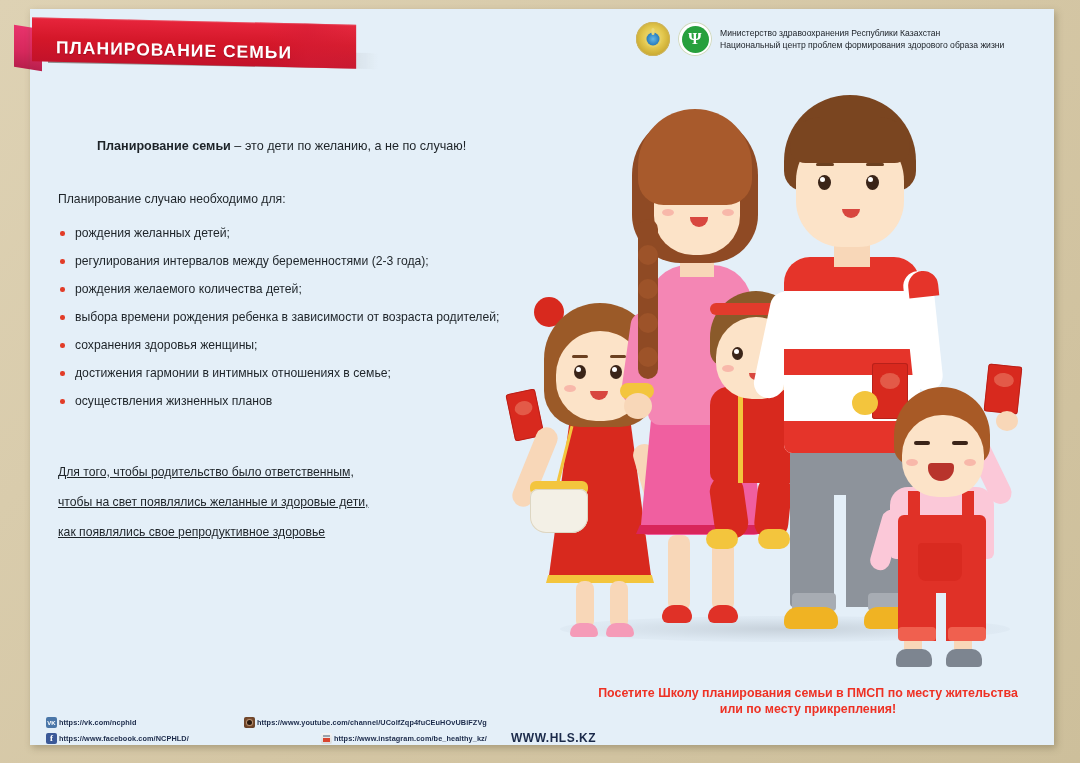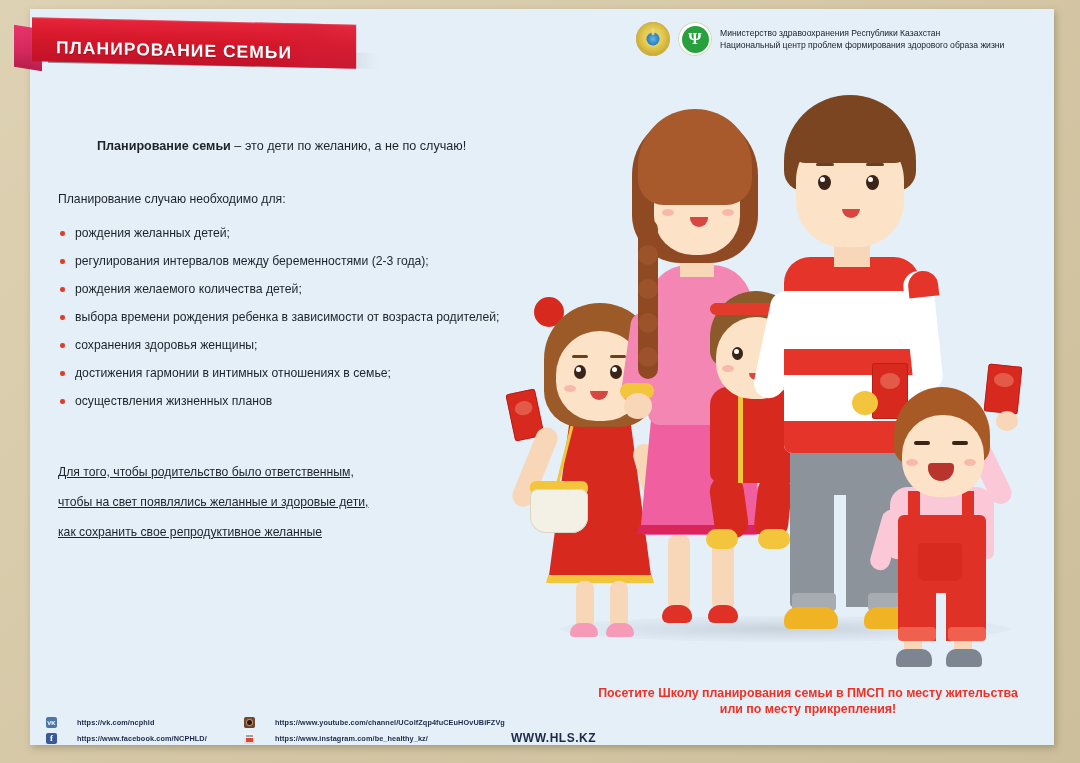--- a/index.html
+++ b/index.html
@@ -96,22 +96,22 @@
   
   .cta{
     position:absolute;left:558px;top:685px;width:500px;text-align:center;
     color:#ee3124;font-weight:bold;font-size:12.4px;line-height:16px;
   }
 
   
   .footer{position:absolute;left:46px;top:715px;width:980px;height:34px;font-size:7.3px;color:#1b2a4a;}
   .fgroup{position:absolute;display:flex;flex-direction:column;gap:5px;}
   .fg1{left:0;top:2px;}
-  .fg2{left:198px;top:2px;}
-  .flink{display:flex;align-items:center;gap:20px;font-weight:bold;letter-spacing:.1px;white-space:nowrap;}
+  .fg2{left:198px;top:2px;align-items:flex-end;}
+  .flink{display:flex;align-items:center;gap:2px;font-weight:bold;letter-spacing:.1px;white-space:nowrap;}
   .fic{width:11px;height:11px;border-radius:2px;flex:0 0 auto;display:flex;align-items:center;justify-content:center;color:#fff;font-size:7px;font-weight:bold;line-height:1;}
   .ic-vk{background:#4a76a8;font-size:6px;}
   .ic-fb{background:#3b5998;font-family:"Liberation Serif",serif;font-size:9px;}
   .ic-yt{background:radial-gradient(circle at 50% 45%,#8c5b3d 0%,#6d4428 70%,#4a2c18 100%);}
   .ic-yt::after{content:"";width:5px;height:5px;border-radius:50%;background:#2b1a0e;box-shadow:0 0 0 1px #b89070;}
   .ic-ig{background:linear-gradient(180deg,#f4f4f4 0%,#d9d9d9 100%);position:relative;}
   .ic-ig::after{content:"";width:7px;height:4px;background:#d9452f;position:absolute;bottom:2px;}
   .ic-ig::before{content:"";width:7px;height:2px;background:#9aa3ad;position:absolute;top:2px;}
   .hls{position:absolute;left:465px;top:16px;font-size:12px;font-weight:bold;letter-spacing:.5px;color:#1b2a4a;}
 
@@ -269,21 +269,21 @@
     <li>рождения желаемого количества детей;</li>
     <li>выбора времени рождения ребенка в зависимости от возраста родителей;</li>
     <li>сохранения здоровья женщины;</li>
     <li>достижения гармонии в интимных отношениях в семье;</li>
     <li>осуществления жизненных планов</li>
   </ul>
 
   <div class="closing">
     <p>Для того, чтобы родительство было ответственным,</p>
     <p>чтобы на свет появлялись желанные и здоровые дети,</p>
-    <p>как сохранить свое репродуктивное желанные</p>
+    <p>как появлялись свое репродуктивное здоровье</p>
   </div>
 
   <div class="family">
     <div class="ground"></div>
 
     <div class="fig girl">
       <div class="envelope"></div>
       <div class="armL"></div>
       <div class="dress"></div>
       <div class="hem"></div>

